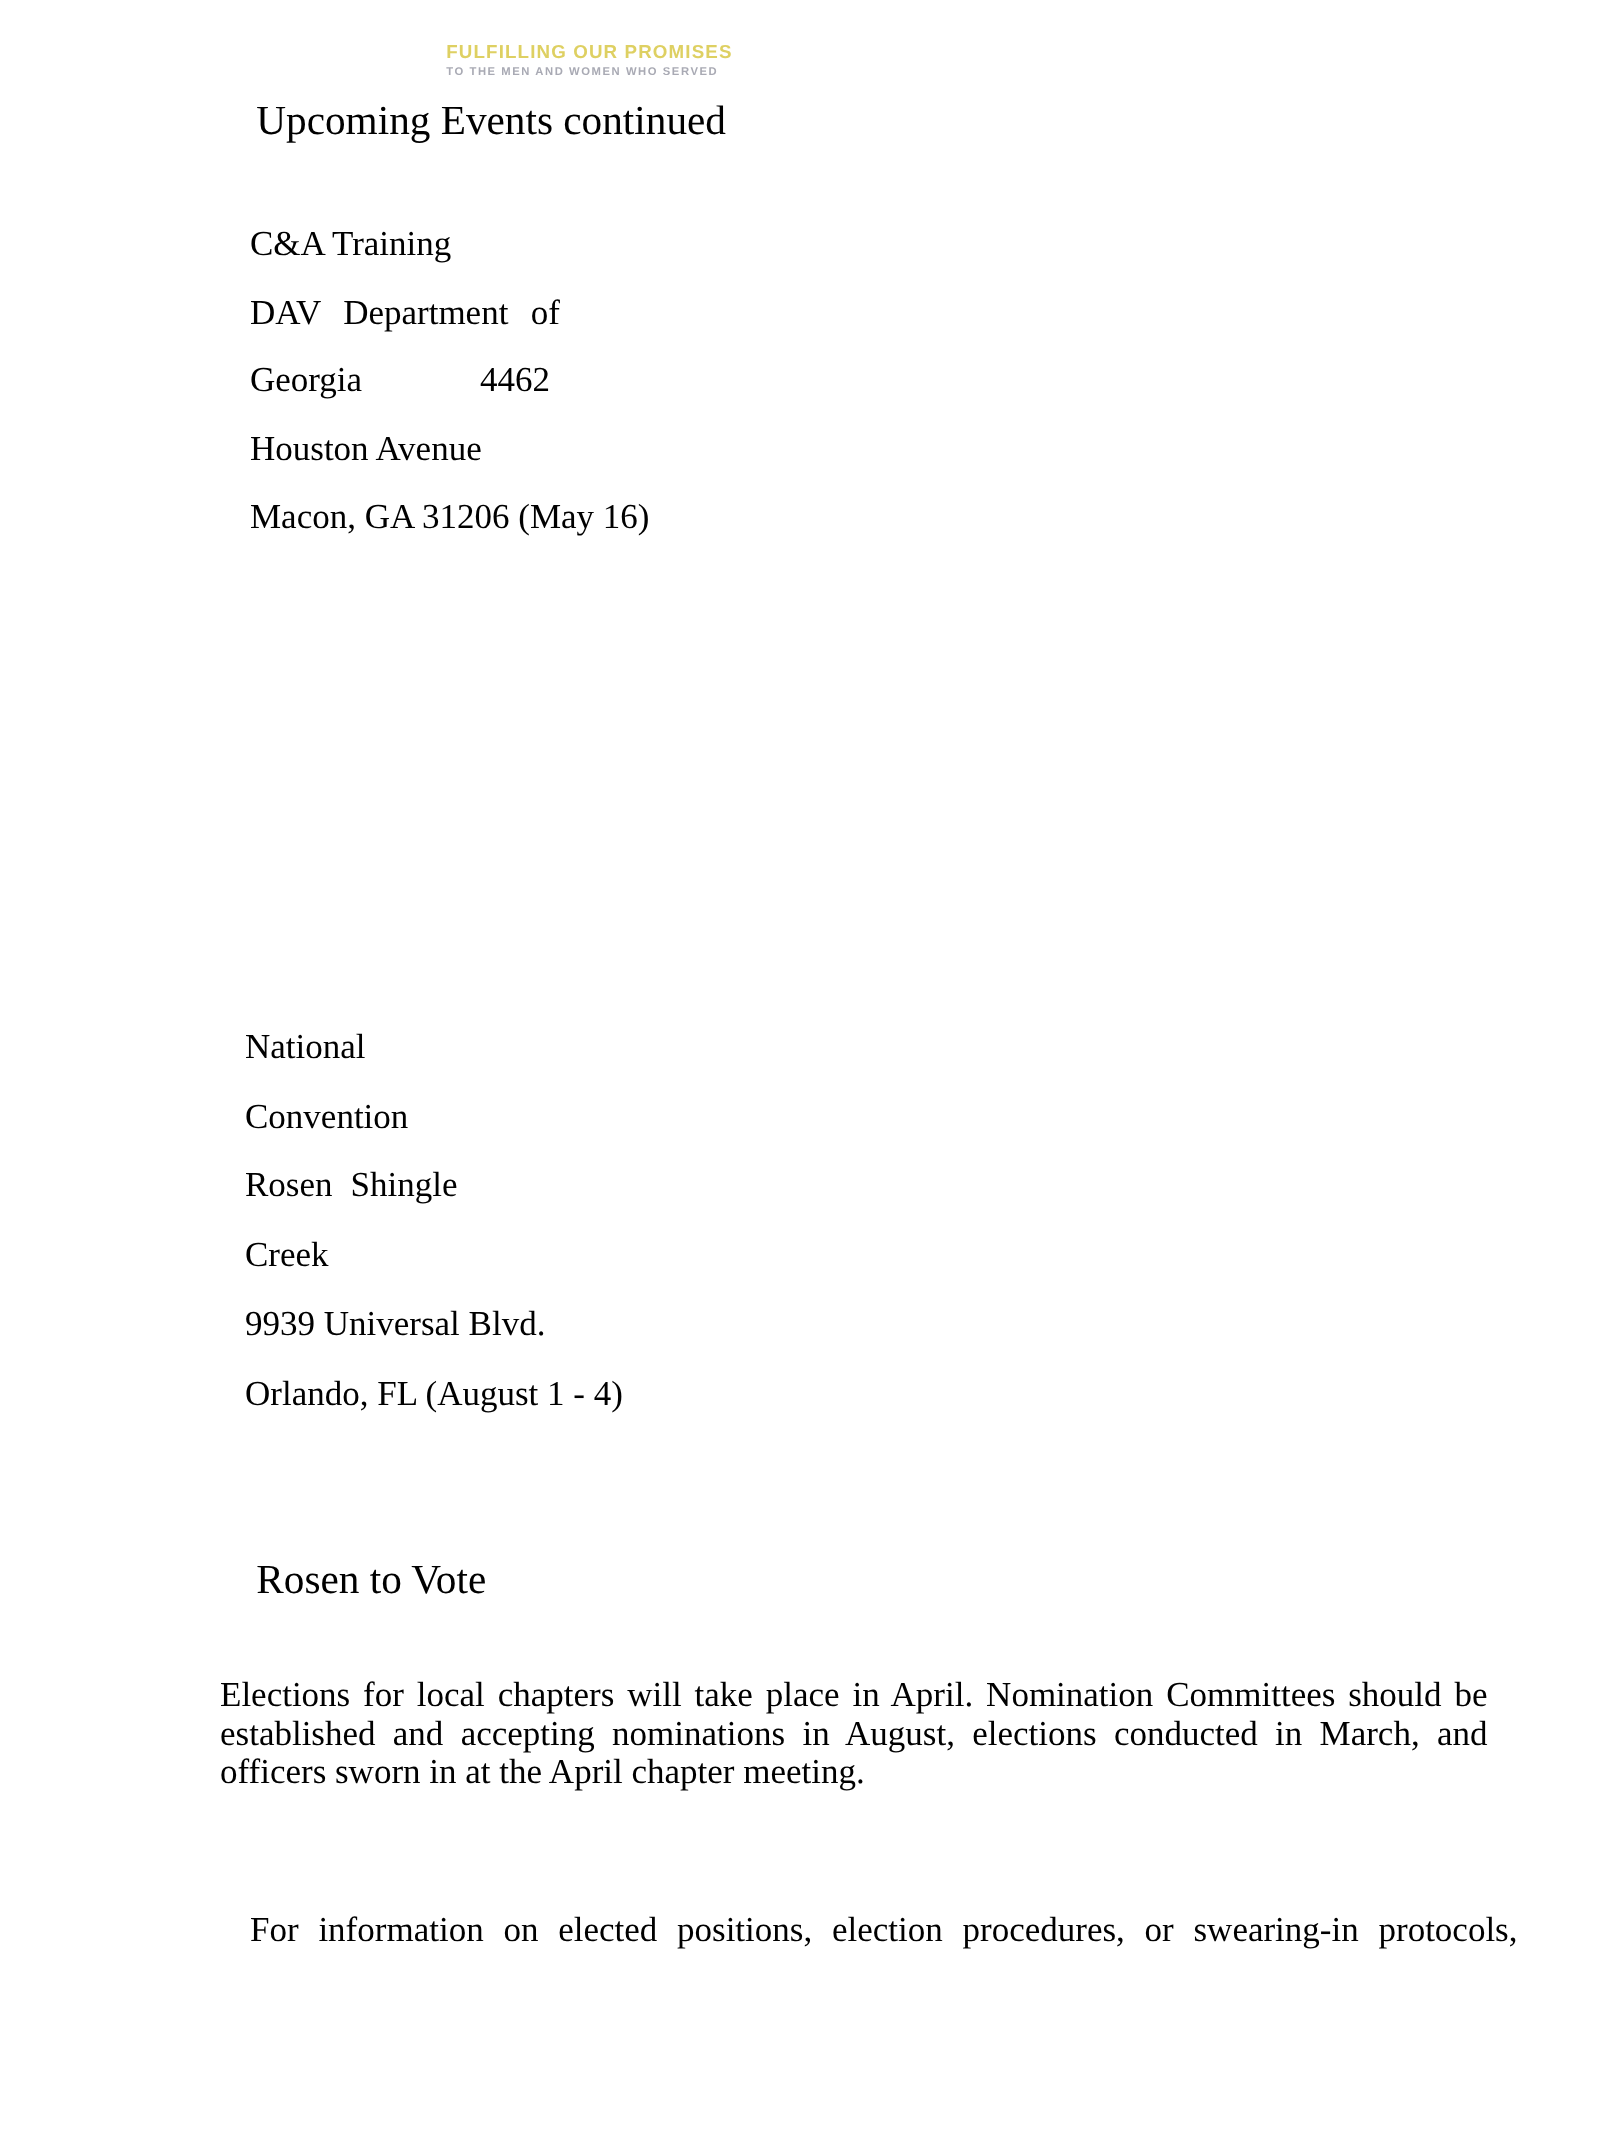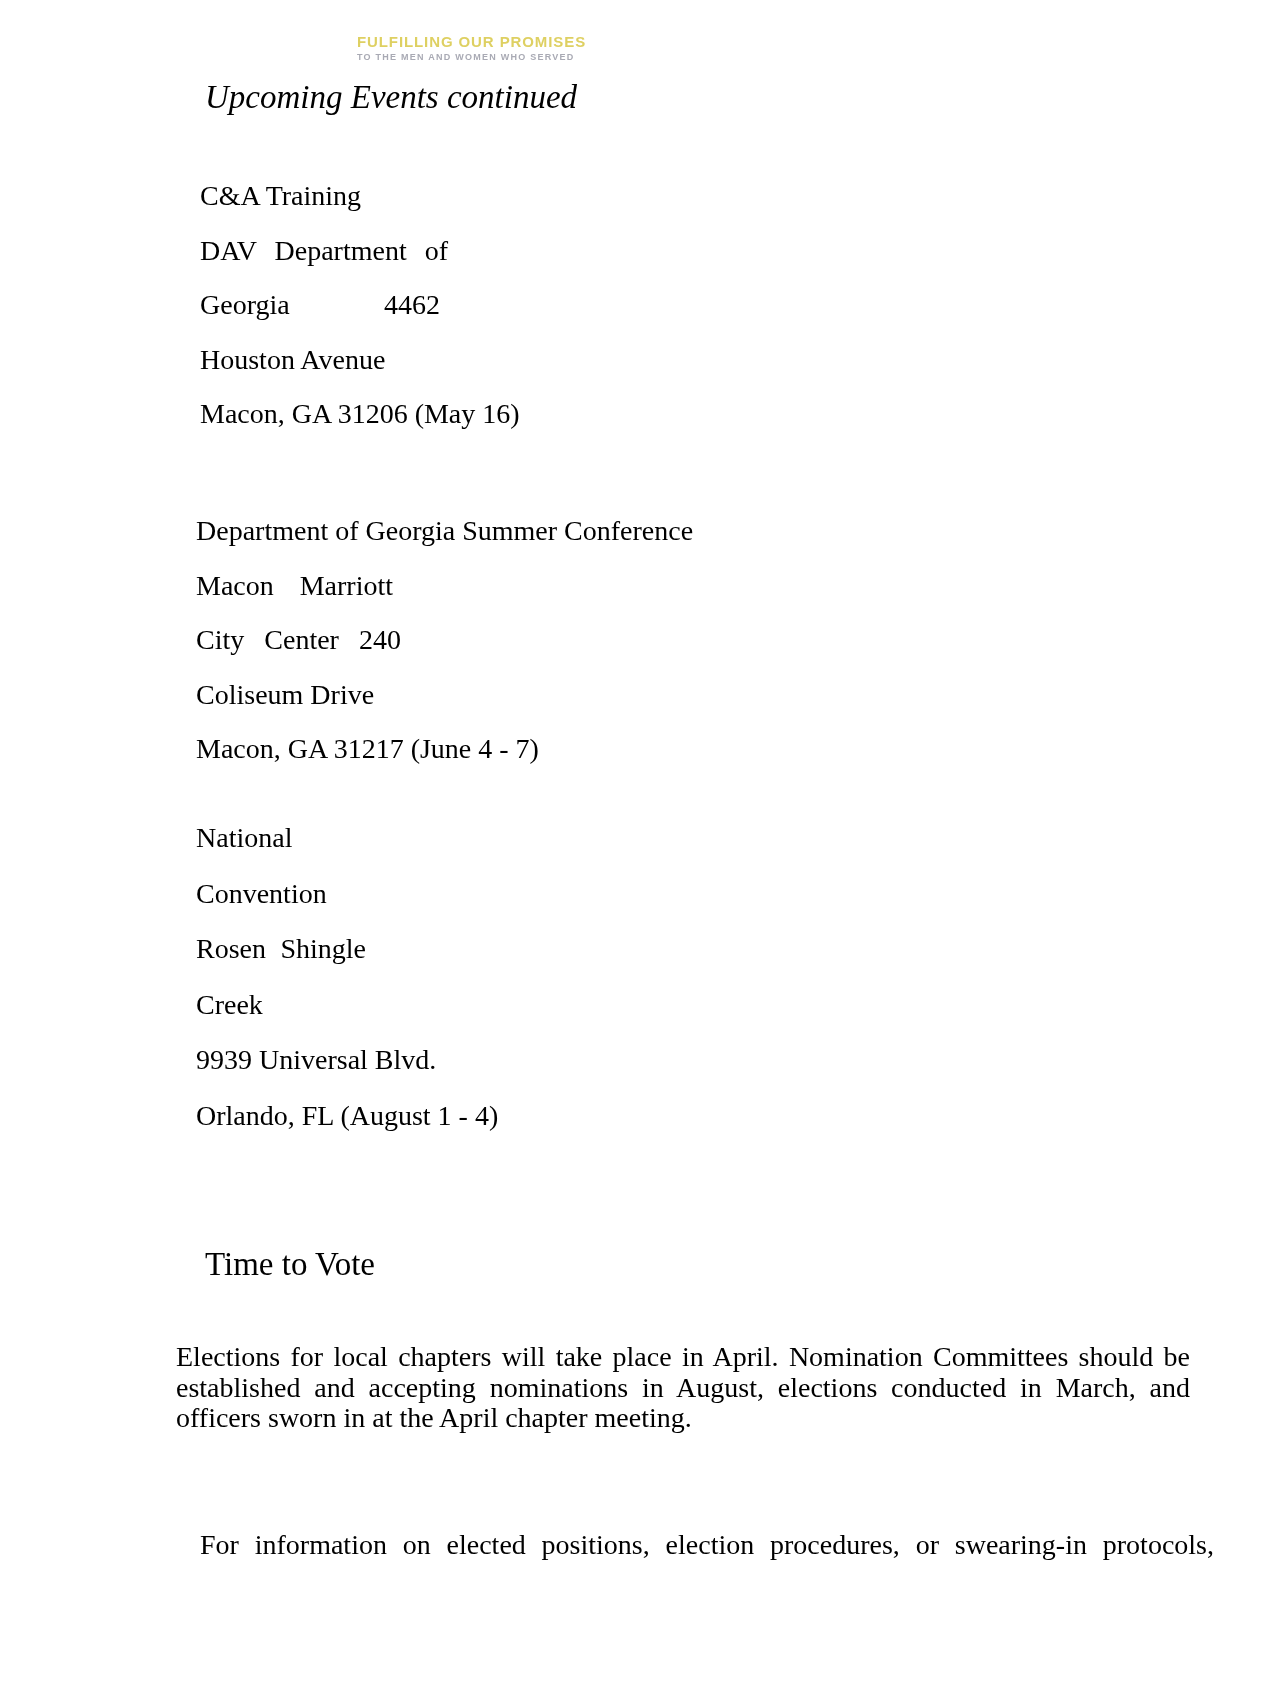--- a/index.html
+++ b/index.html
@@ -40,21 +40,21 @@
   }
 
   
   .doc-heading {
     position: absolute;
     left: 205px;
     font-size: 33px;
     line-height: 38px;
     white-space: nowrap;
   }
-  #heading-events { top: 78px; font-style: italic; }
+  #heading-events { top: 78px; }
   #heading-vote   { top: 1245px; }
 
   
   .event-block {
     position: absolute;
     font-size: 28px;
   }
   #block-training   { left: 200px; top: 169px;  line-height: 54.5px; }
   #block-conference { left: 196px; top: 504px;  line-height: 54.5px; }
   #block-convention { left: 196px; top: 810px;  line-height: 55.5px; }
@@ -99,38 +99,31 @@
   <div class="doc-heading" id="heading-events">Upcoming Events continued</div>
 
   <div class="event-block" id="block-training">
     <div class="event-line">C&amp;A Training</div>
     <div class="event-line just" style="width:248px">DAV Department of</div>
     <div class="event-line just" style="width:240px">Georgia 4462</div>
     <div class="event-line">Houston Avenue</div>
     <div class="event-line">Macon, GA 31206 (May 16)</div>
   </div>
 
-  <div class="event-block" id="block-conference">
-    <div class="event-line">Department of Georgia Summer Conference</div>
-    <div class="event-line just" style="width:197px">Macon Marriott</div>
-    <div class="event-line just" style="width:205px">City Center 240</div>
-    <div class="event-line">Coliseum Drive</div>
-    <div class="event-line">Macon, GA 31217 (June 4 - 7)</div>
-  </div>
 
   <div class="event-block" id="block-convention">
     <div class="event-line">National</div>
     <div class="event-line">Convention</div>
     <div class="event-line just" style="width:170px">Rosen Shingle</div>
     <div class="event-line">Creek</div>
     <div class="event-line">9939 Universal Blvd.</div>
     <div class="event-line">Orlando, FL (August 1 - 4)</div>
   </div>
 
-  <div class="doc-heading" id="heading-vote">Time to Vote</div>
+  <div class="doc-heading" id="heading-vote">Rosen to Vote</div>
 
   <div class="body-paragraph" id="paragraph-elections">
     <div class="para-line">Elections for local chapters will take place in April. Nomination Committees should be</div>
     <div class="para-line">established and accepting nominations in August, elections conducted in March, and</div>
     <div class="para-line last">officers sworn in at the April chapter meeting.</div>
   </div>
 
   <div class="body-paragraph" id="paragraph-info">
     <div class="para-line">For information on elected positions, election procedures, or swearing-in protocols,</div>
   </div>

